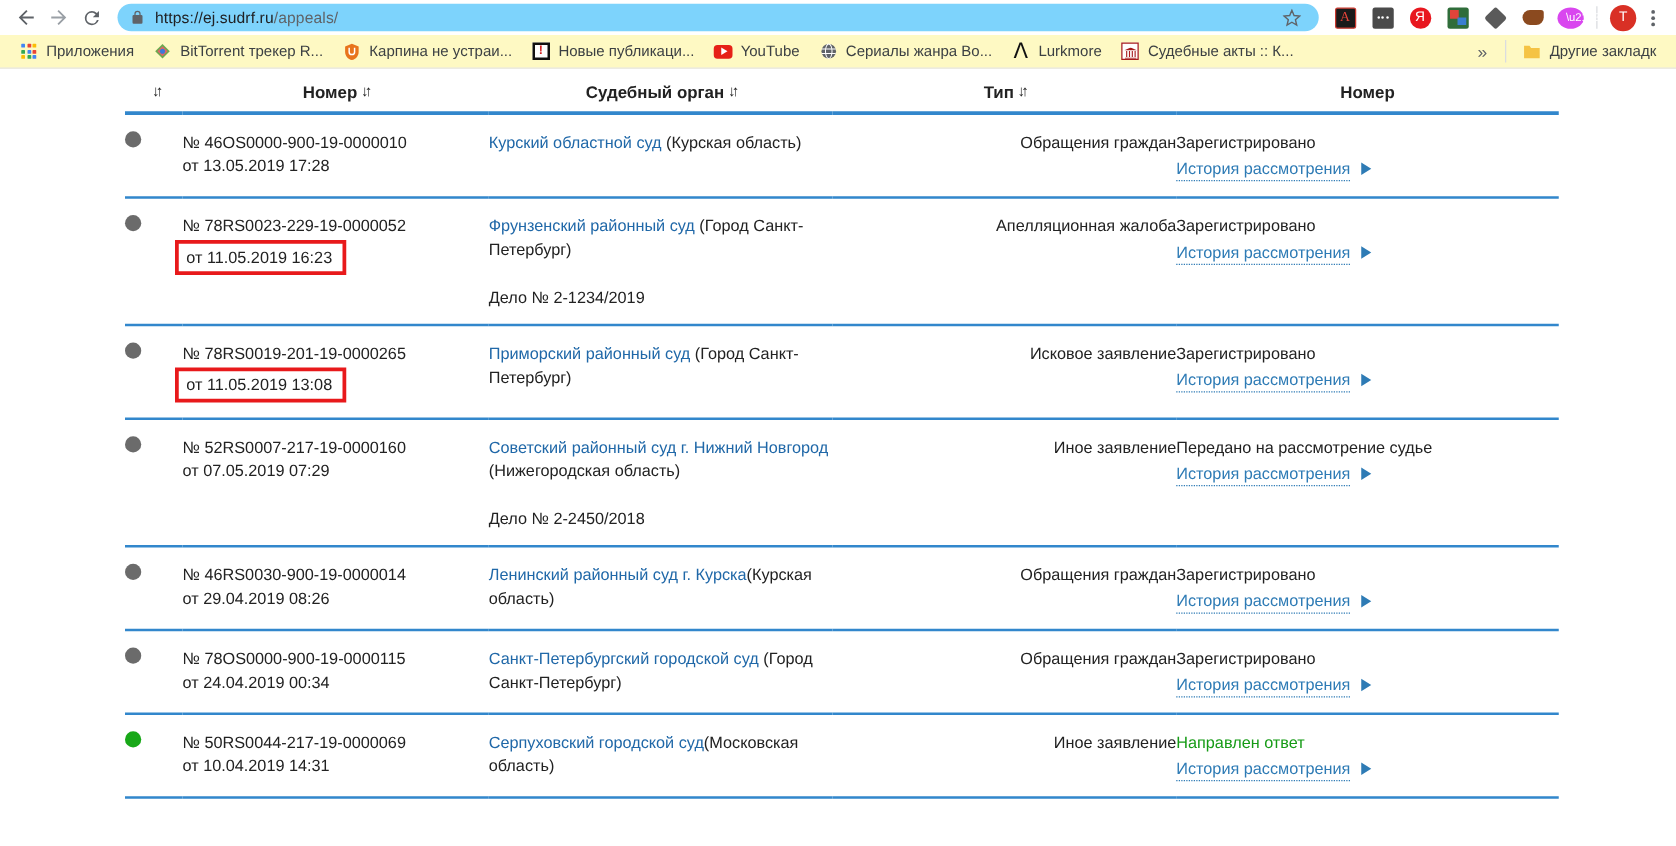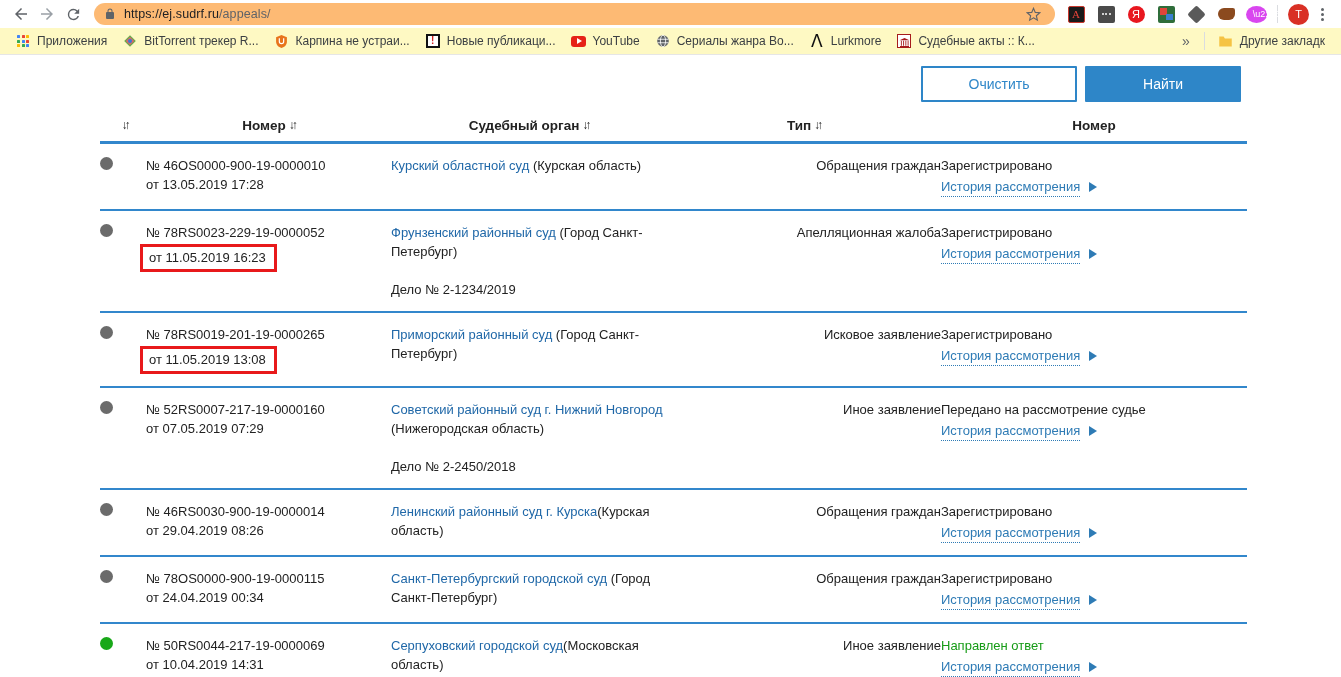--- a/index.html
+++ b/index.html
@@ -19,21 +19,21 @@
     height:28px; display:flex; align-items:center;
     padding:0 8px; background:#ffffff;
   }
   .nav-btn {
     width:26px; height:26px; display:flex; align-items:center; justify-content:center;
     color:#5f6368; flex:0 0 auto; cursor:default;
   }
   .nav-btn svg { display:block; }
   #omnibox {
     flex:1 1 auto; height:22px; margin:0 6px 0 8px;
-    background:#fdba74; border-radius:11px;
+    background:#7dd3fc; border-radius:11px;
     display:flex; align-items:center; padding:0 10px;
     min-width:0;
   }
   #lock-icon { margin-right:8px; display:flex; align-items:center; }
   #url-text {
     font-size:12.5px; color:#202124; white-space:nowrap;
     letter-spacing:.1px;
   }
   #url-text .dim { color:#5f6368; }
   #omnibox-spacer { flex:1 1 auto; }
@@ -344,24 +344,20 @@
             <path d="M2 2h7l2 3h11v13H2z" fill="#f5c344"></path>
           </svg>
       </span>
       <span>Другие закладк</span>
     </div>
   </div>
 </div>
 
 <div id="page">
 
-  <div id="action-bar">
-    <div class="btn" id="btn-clear">Очистить</div>
-    <div class="btn" id="btn-find">Найти</div>
-  </div>
 
   <table id="appeals-table">
     <colgroup>
       <col class="c-dot">
         <col class="c-num">
         <col class="c-court">
         <col class="c-type">
         <col class="c-stat">
     </colgroup>
     <thead>

